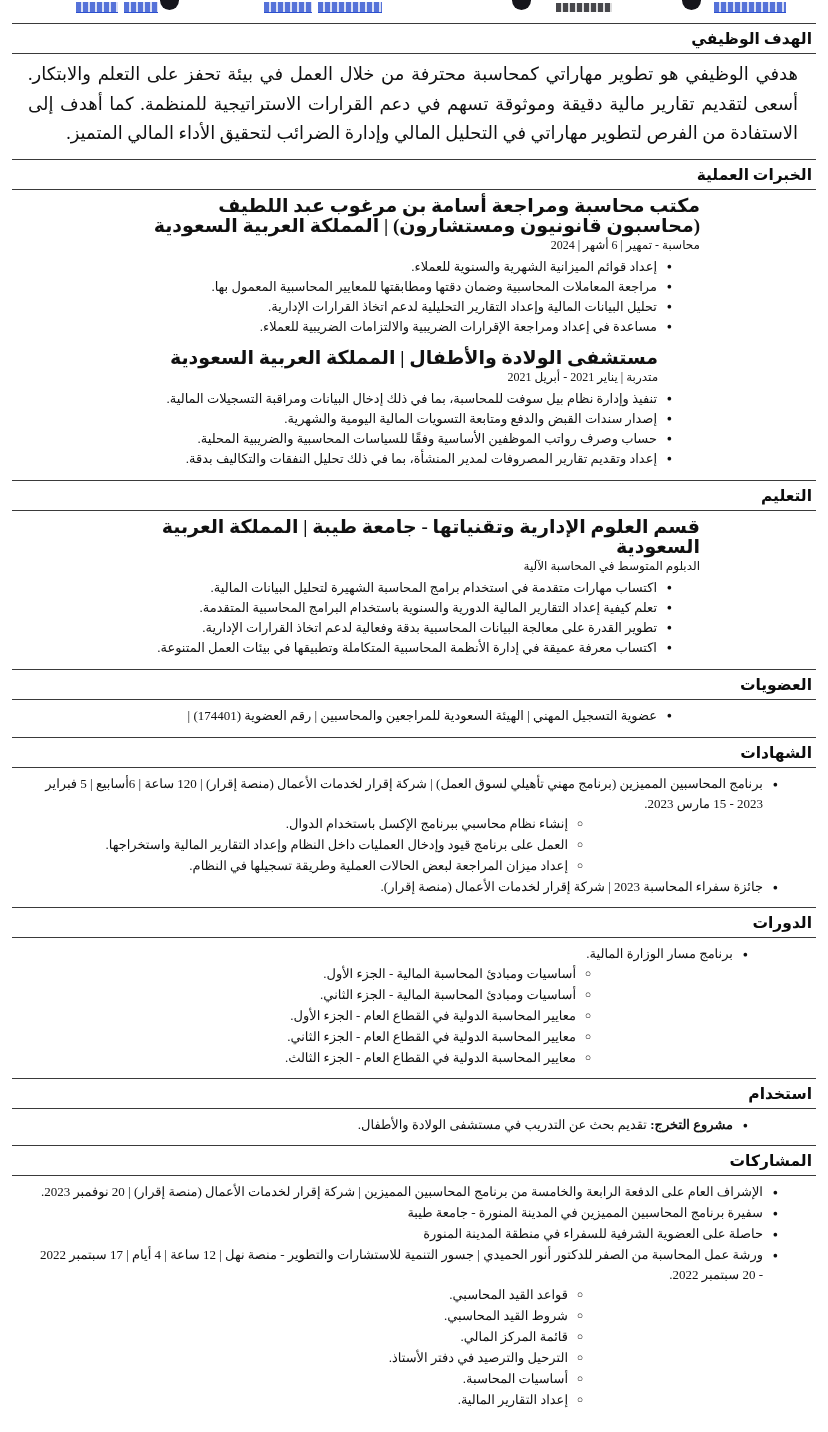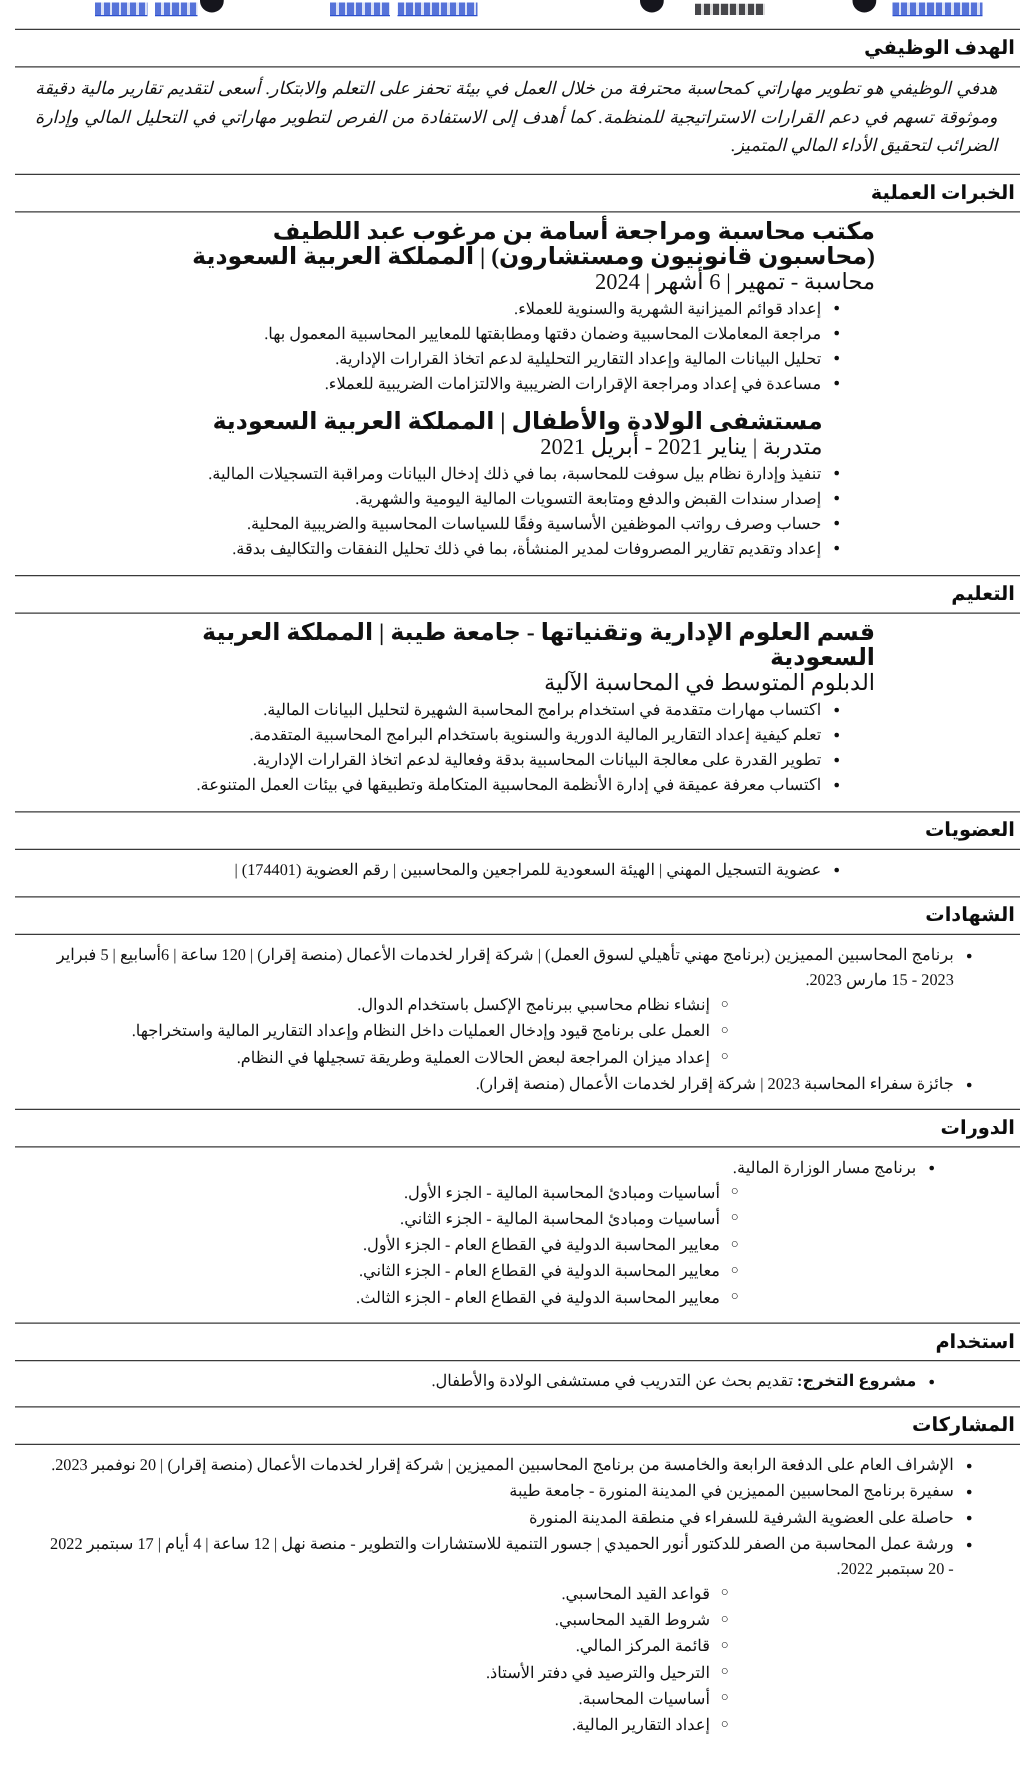--- a/index.html
+++ b/index.html
@@ -40,48 +40,48 @@
     border-top: 1.2px solid #3a3a3a;
     border-bottom: 1.2px solid #3a3a3a;
     font-size: 15.5px; font-weight: bold;
     text-align: right; line-height: 20px;
     color: #0d0d0d;
   }
 
   
   .objective {
     margin: 6px 30px 10px 28px;
-    text-align: justify; line-height: 1.65; font-size: 14px; font-style: italic;
+    text-align: justify; line-height: 1.65; font-size: 18px;
   }
 
   
   .center { width: 572px; margin: 4px auto 12px auto; text-align: right; }
   .job-head { width: fit-content; margin: 0 auto 2px auto; text-align: right; }
   .org { font-weight: bold; font-size: 19px; line-height: 20px; }
-  .role { font-size: 18px; line-height: 19px; }
+  .role { font-size: 12px; line-height: 19px; }
 
   ul { list-style: none; margin: 2px 0 0 0; padding: 0; }
   li {
     position: relative; padding-right: 17px;
     line-height: 19px; margin: 0 0 1px 0;
   }
   li::before {
     content: "\25CF"; position: absolute; right: 2px; top: 0;
     font-size: 8.5px; color: #101010;
   }
   ul.l2 li::before { content: "\25CB"; font-size: 10.5px; }
 
   .center ul.l1 { padding-right: 26px; }
 
   
   .wide { margin: 6px 40px 10px 36px; }
   .wide ul.l1 { padding-right: 8px; }
   .wide ul.l1.inset { padding-right: 38px; }
   .wide ul.l2 { padding-right: 178px; margin-top: 0; }
-  .wide li { line-height: 20px; }
+  .wide li { line-height: 20px; font-family: Liberation Serif, serif; }
 
   .proj-label { font-weight: bold; }
 </style>
 </head>
 <body>
 
 <div class="page">
 
   <header class="topbar">
     <span class="link-stub" style="left:76px;  width:42px;"></span>

